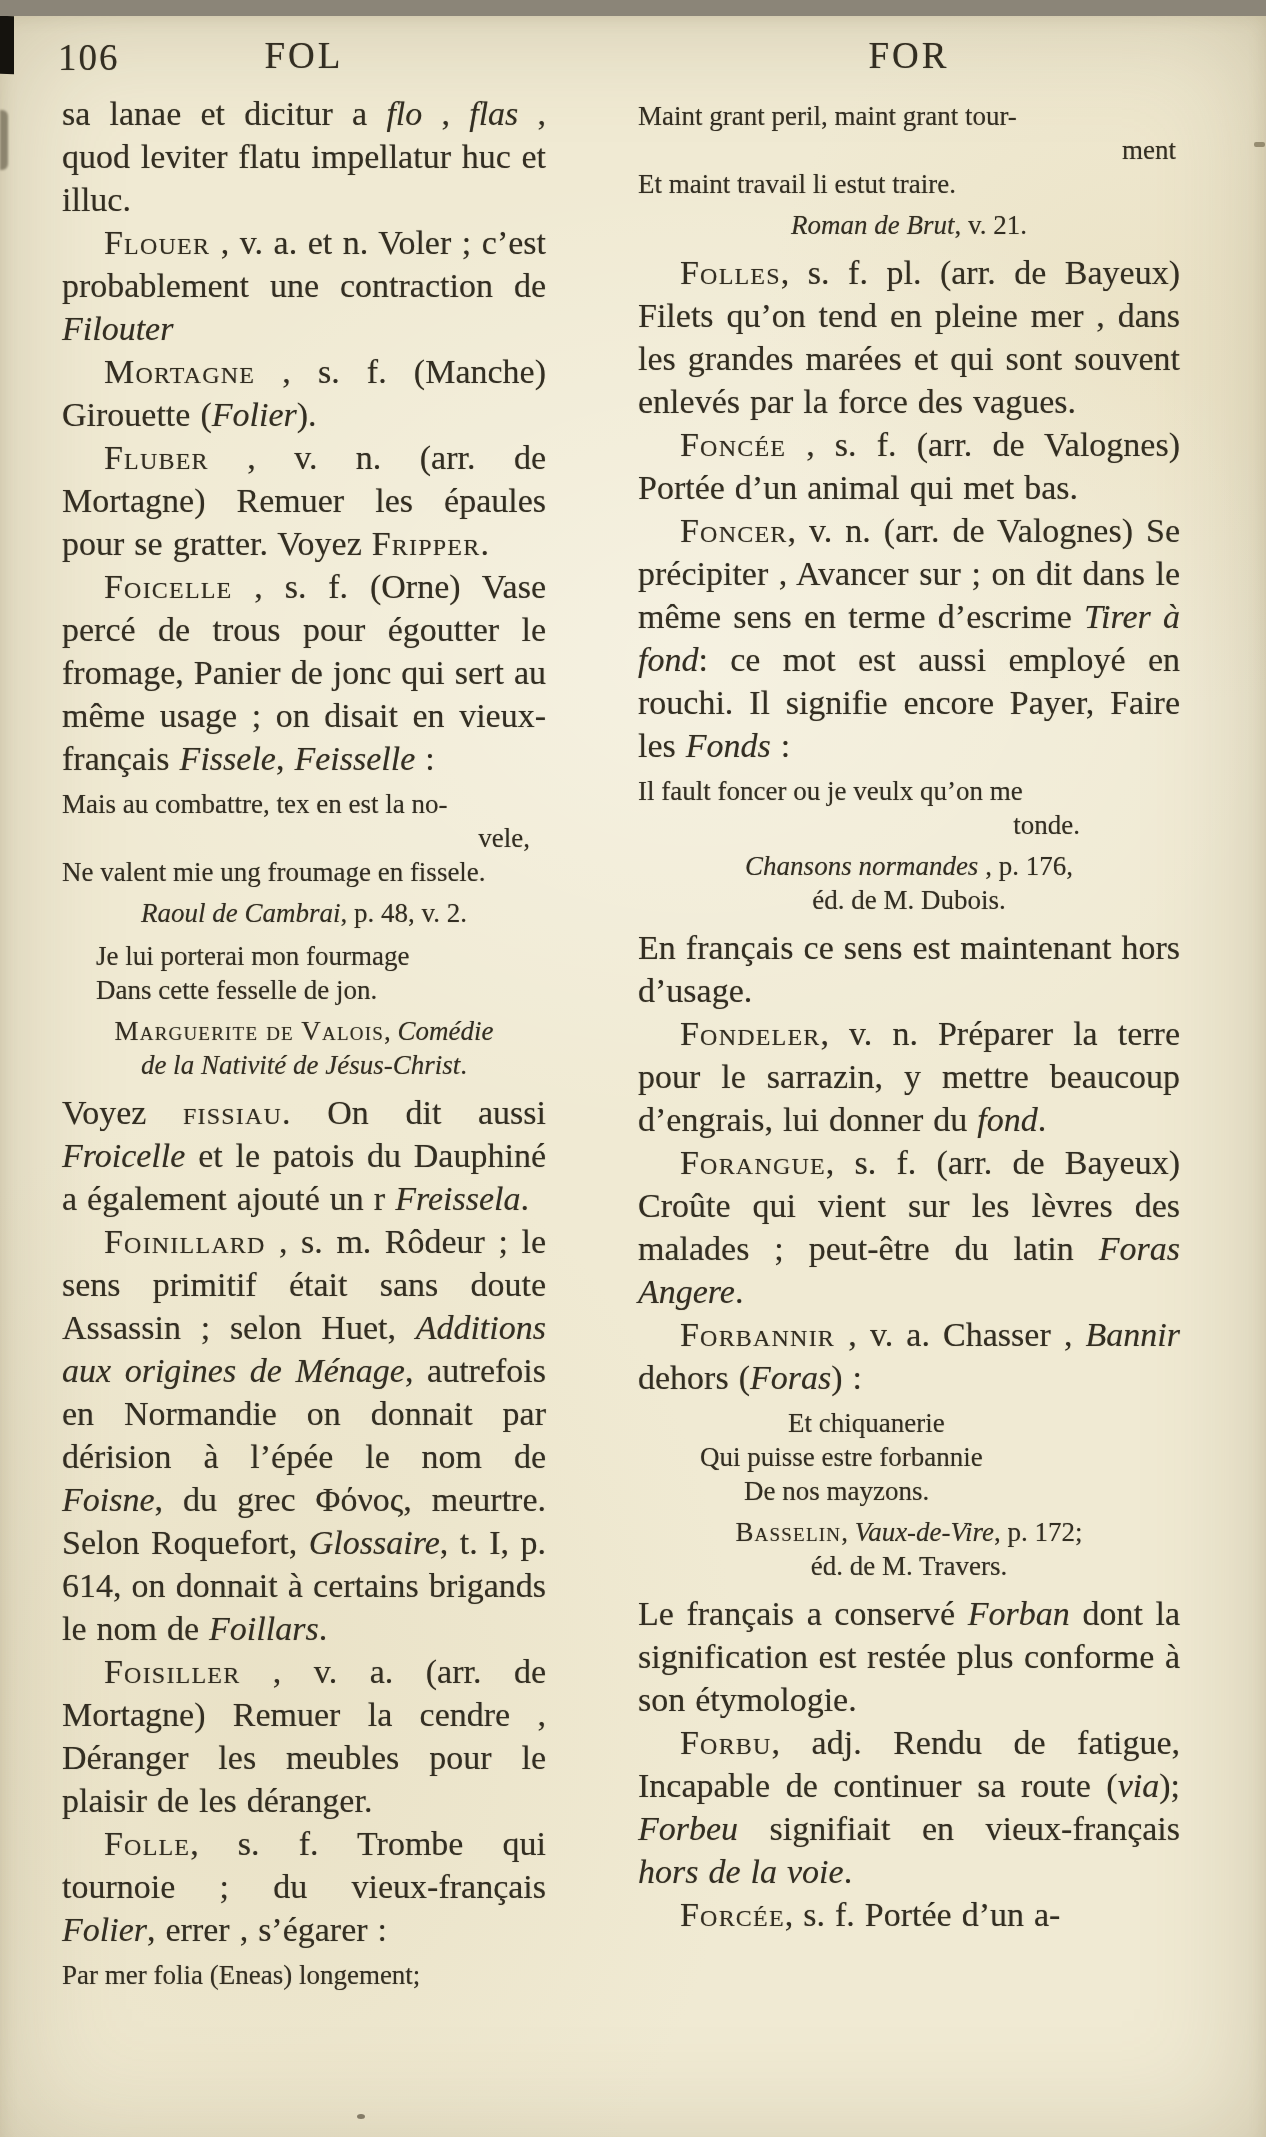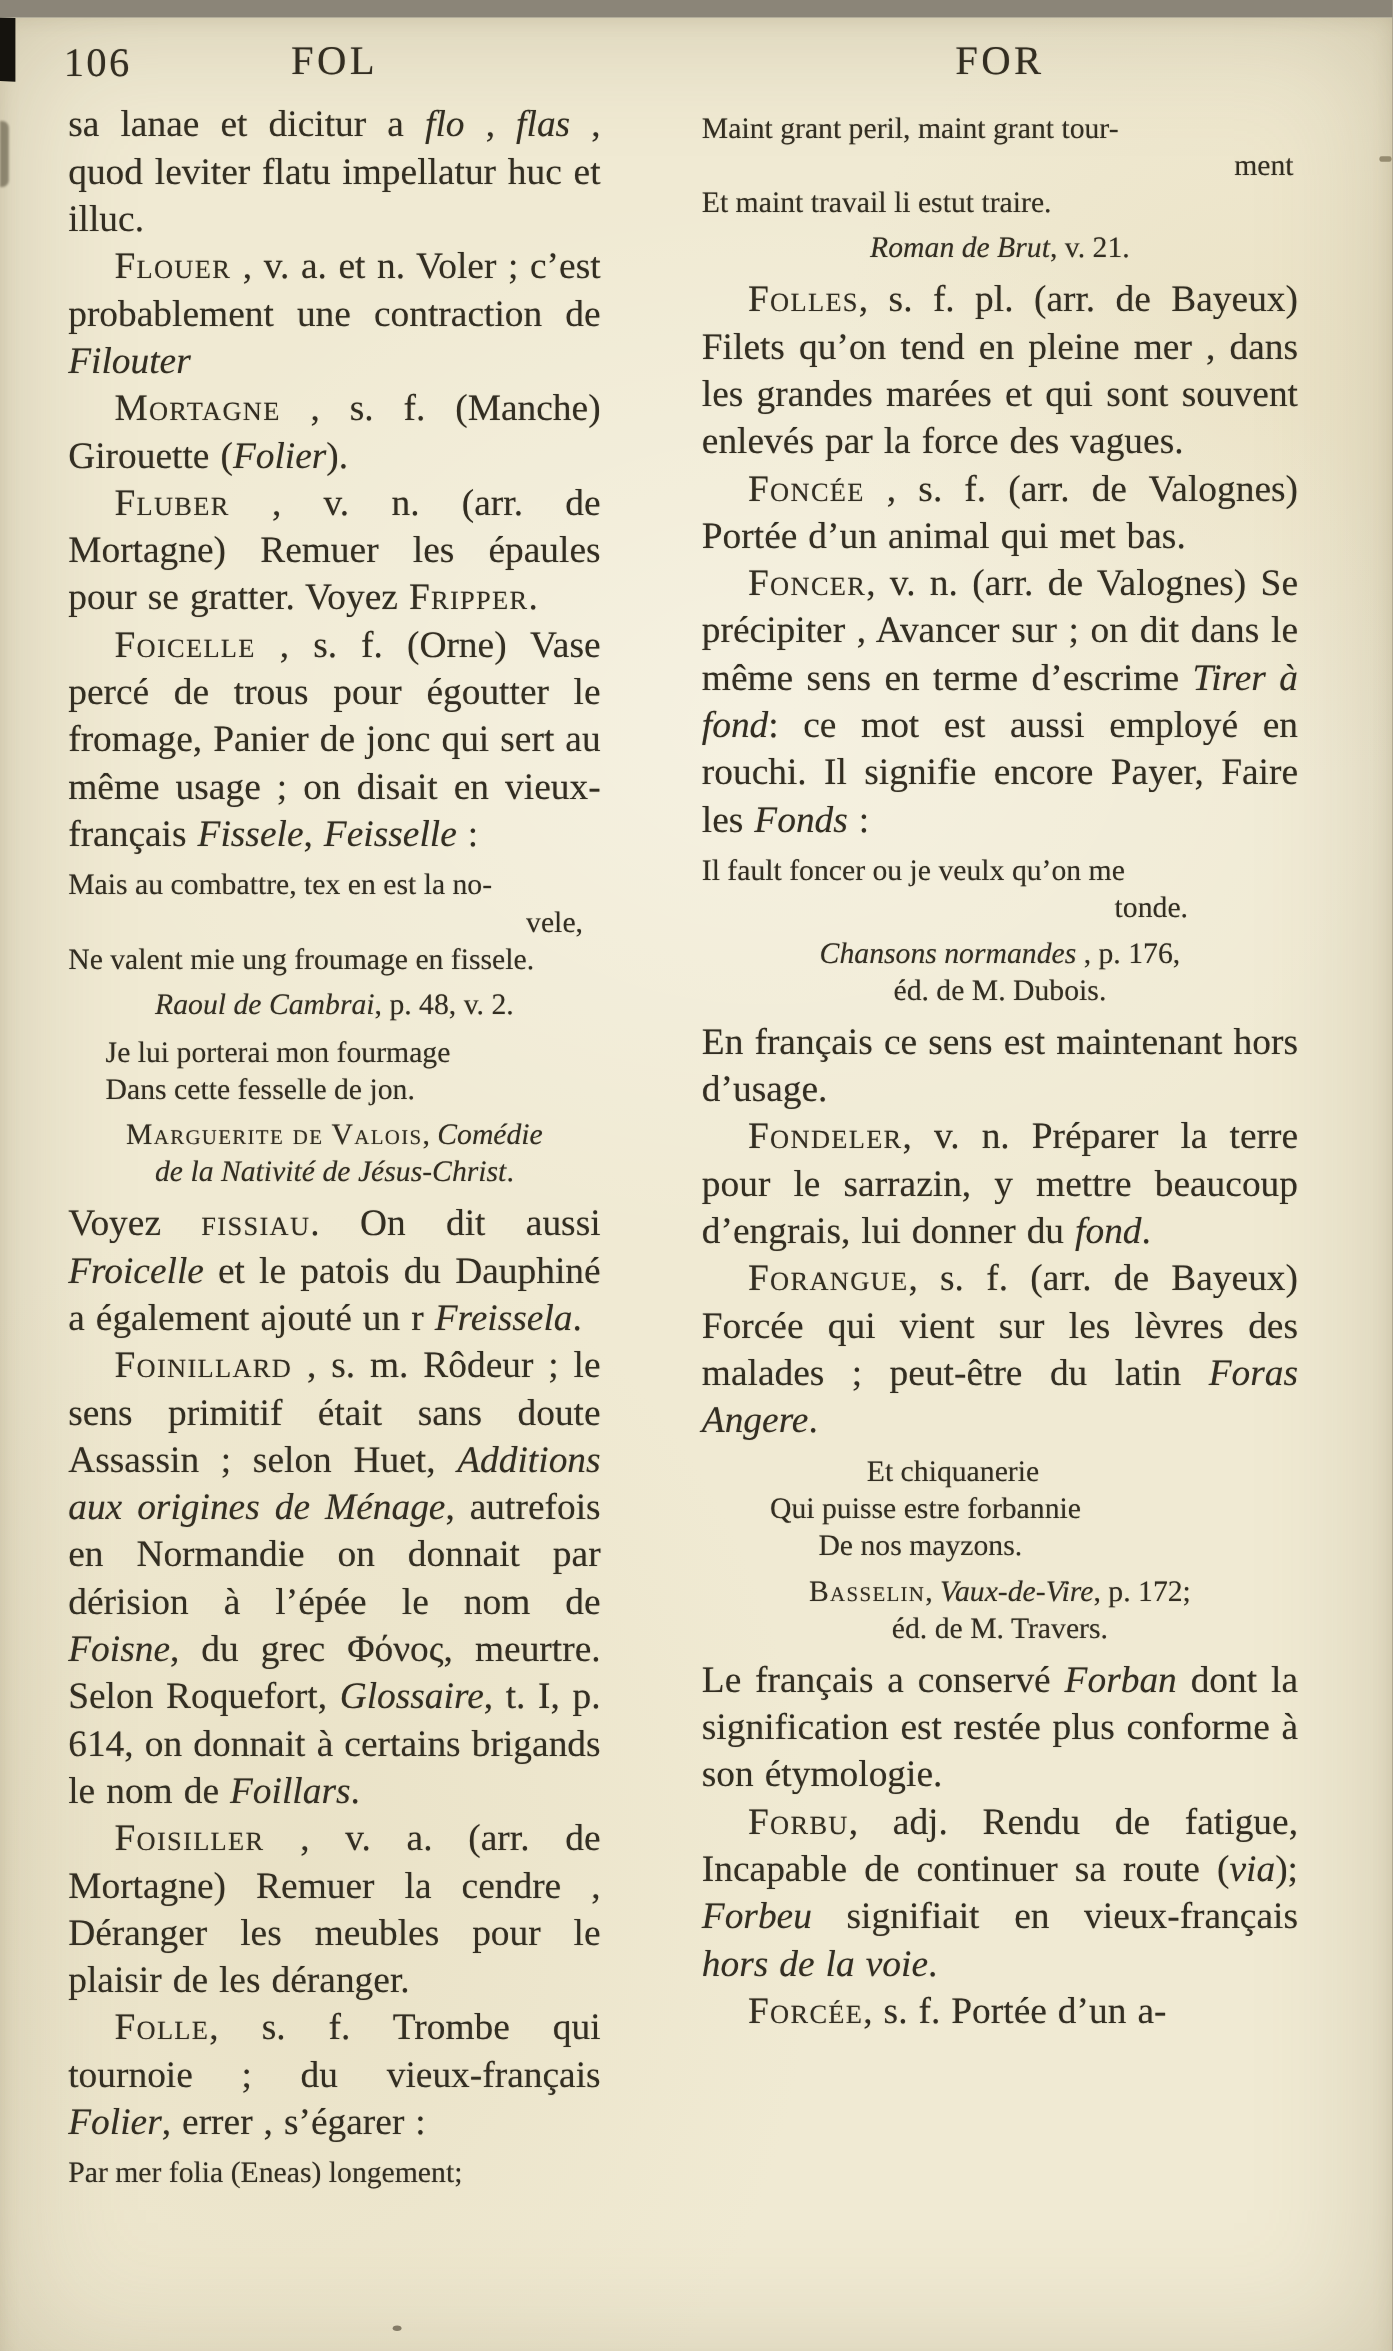--- a/index.html
+++ b/index.html
@@ -114,21 +114,22 @@
       <div class="block verse">
         <div class="line"><span>Il fault foncer ou je veulx qu’on me</span></div>
         <div class="line align-right" style="padding-right: 100px;"><span>tonde.</span></div>
       </div>
       <div class="block source">
         <div class="line"><span class="it">Chansons normandes</span><span> , p. 176,</span></div>
         <div class="line"><span>éd. de M. Dubois.</span></div>
       </div>
       <div class="block para"><span>En français ce sens est maintenant hors d’usage.</span></div>
       <div class="block entry"><span class="sc">Fondeler</span><span>, v. n. Préparer la terre pour le sarrazin, y mettre beaucoup d’engrais, lui donner du </span><span class="it">fond</span><span>.</span></div>
-      <div class="block entry"><span class="sc">Forangue</span><span>, s. f. (arr. de Bayeux) Forcée qui vient sur les lèvres des malades ; peut-être du latin </span><span class="it">Foras Angere</span><span>.</span></div>
+      <div class="block entry"><span class="sc">Forangue</span><span>, s. f. (arr. de Bayeux) Croûte qui vient sur les lèvres des malades ; peut-être du latin </span><span class="it">Foras Angere</span><span>.</span></div>
+      <div class="block entry"><span class="sc">Forbannir</span><span> , v. a. Chasser , </span><span class="it">Bannir</span><span> dehors (</span><span class="it">Foras</span><span>) :</span></div>
       <div class="block verse">
         <div class="line" style="padding-left: 150px;"><span>Et chiquanerie</span></div>
         <div class="line" style="padding-left: 62px;"><span>Qui puisse estre forbannie</span></div>
         <div class="line" style="padding-left: 106px;"><span>De nos mayzons.</span></div>
       </div>
       <div class="block source">
         <div class="line"><span class="sc">Basselin</span><span>, </span><span class="it">Vaux-de-Vire</span><span>, p. 172;</span></div>
         <div class="line"><span>éd. de M. Travers.</span></div>
       </div>
       <div class="block para"><span>Le français a conservé </span><span class="it">Forban</span><span> dont la signification est restée plus conforme à son étymologie.</span></div>

